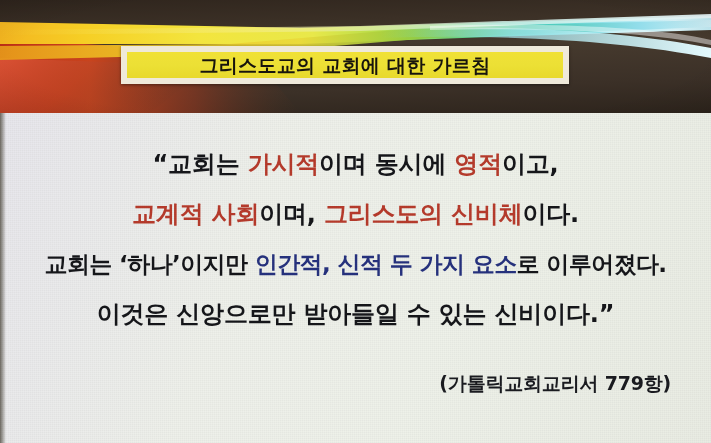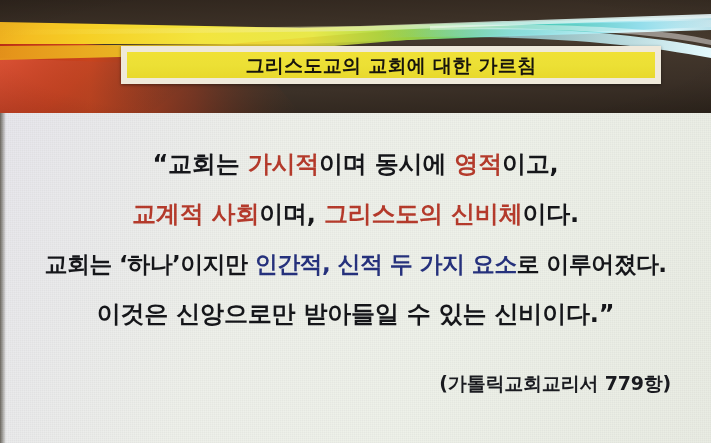--- a/index.html
+++ b/index.html
@@ -49,21 +49,21 @@
     left: 0; top: 0;
     width: 711px;
     height: 113px;
   }
 
   
   .title-banner {
     position: absolute;
     left: 121px;
     top: 46px;
-    width: 540px;
+    width: 448px;
     height: 38px;
     background: #efe9da;
     padding: 6px;
     box-sizing: border-box;
     box-shadow: 0 1px 3px rgba(0,0,0,0.45);
   }
   .title-banner-inner {
     width: 100%;
     height: 100%;
     background: linear-gradient(180deg, #f0e137 0%, #ece035 50%, #e8d92c 100%);

